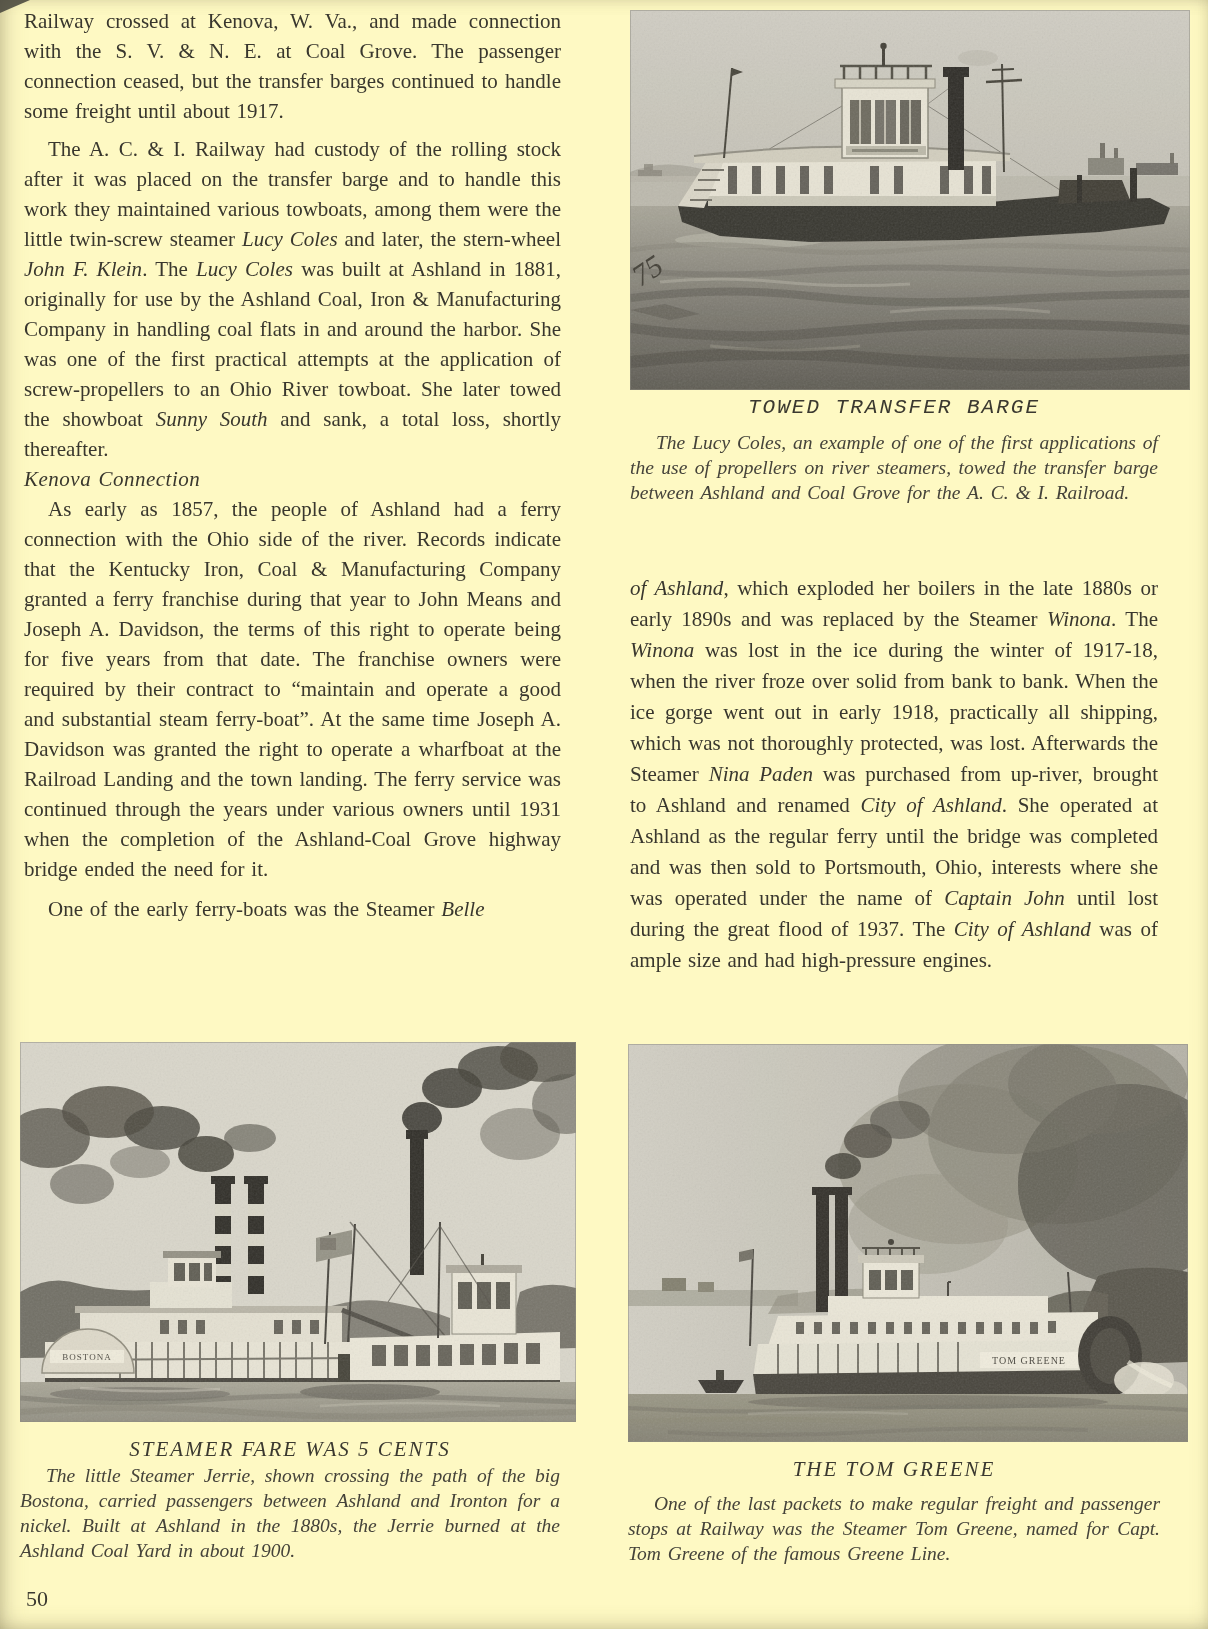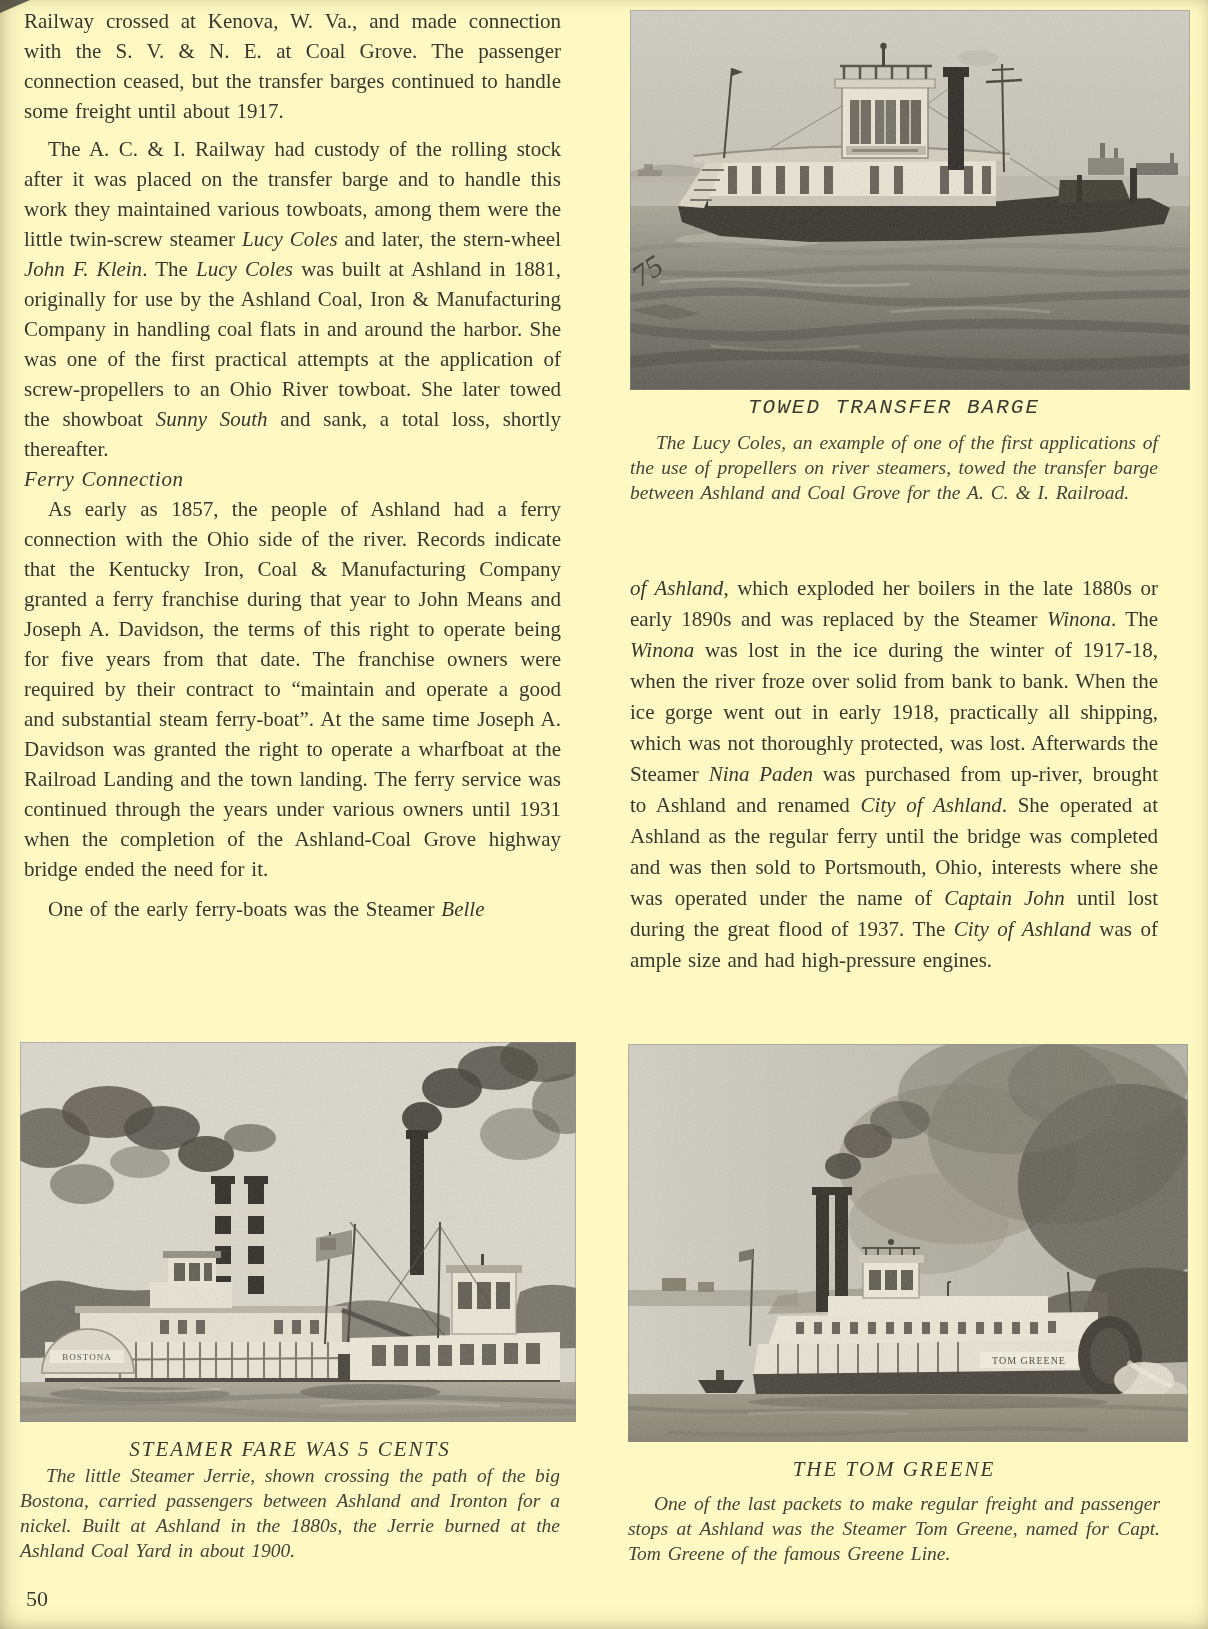--- a/index.html
+++ b/index.html
@@ -69,21 +69,21 @@
 </head>
 <body>
 
 <div class="page">
 
   <div class="corner-mark"></div>
 
   <div class="col-left">
     <p class="p1"><span>Railway crossed at Kenova, W. Va., and made connection with the S. V. &amp; N. E. at Coal Grove.  The passenger connection ceased, but the transfer barges continued to handle some freight until about 1917.</span></p>
     <p class="p2 indent"><span>The A. C. &amp; I. Railway had custody of the rolling stock after it was placed on the transfer barge and to handle this work they maintained various towboats, among them were the little twin-screw steamer </span><em>Lucy Coles</em><span> and later, the stern-wheel </span><em>John F. Klein</em><span>.  The </span><em>Lucy Coles</em><span> was built at Ashland in 1881, originally for use by the Ashland Coal, Iron &amp; Manufacturing Company in handling coal flats in and around the harbor.  She was one of the first practical attempts at the application of screw-propellers to an Ohio River towboat.  She later towed the showboat </span><em>Sunny South</em><span> and sank, a total loss, shortly thereafter.</span></p>
-    <p class="section-heading">Ferry Connection</p>
+    <p class="section-heading">Kenova Connection</p>
     <p class="p3 indent"><span>As early as 1857, the people of Ashland had a ferry connection with the Ohio side of the river.  Records indicate that the Kentucky Iron, Coal &amp; Manufacturing Company granted a ferry franchise during that year to John Means and Joseph A. Davidson, the terms of this right to operate being for five years from that date.  The franchise owners were required by their contract to “maintain and operate a good and substantial steam ferry-boat”.  At the same time Joseph A. Davidson was granted the right to operate a wharfboat at the Railroad Landing and the town landing.  The ferry service was continued through the years under various owners until 1931 when the completion of the Ashland-Coal Grove highway bridge ended the need for it.</span></p>
     <p class="p4 indent"><span>One of the early ferry-boats was the Steamer </span><em>Belle</em></p>
   </div>
 
   <figure class="photo photo1">
     <svg width="560" height="380" viewBox="0 0 560 380">
       <defs>
         <linearGradient id="p1sky" x1="0" y1="0" x2="0" y2="1">
           <stop offset="0" stop-color="#ceccc2"></stop>
             <stop offset="1" stop-color="#bdbbb0"></stop>
@@ -444,17 +444,17 @@
         <path d="M40,388 q100,6 200,0 t220,-2" stroke="#6b6960" stroke-width="4" fill="none" opacity=".4"></path>
         <path d="M120,370 q80,-4 160,0" stroke="#a8a695" stroke-width="2.5" fill="none" opacity=".5"></path>
       </g>
       <rect width="560" height="398" fill="#efe9d4" opacity=".07"></rect>
       <rect width="560" height="398" filter="url(#p3grain)" opacity=".14"></rect>
       <rect x=".5" y=".5" width="559" height="397" fill="none" stroke="#8e8c80" opacity=".5"></rect>
     </svg>
   </figure>
 
   <div class="cap-title cap3-title">THE TOM GREENE</div>
-  <div class="cap-text cap3-text">One of the last packets to make regular freight and passenger stops at Ashland was the Steamer Tom Greene, named for Capt. Tom Greene of the famous Greene Line.</div>
+  <div class="cap-text cap3-text">One of the last packets to make regular freight and passenger stops at Railway was the Steamer Tom Greene, named for Capt. Tom Greene of the famous Greene Line.</div>
 
   <div class="page-number">50</div>
 
 </div>
 
 </body></html>

